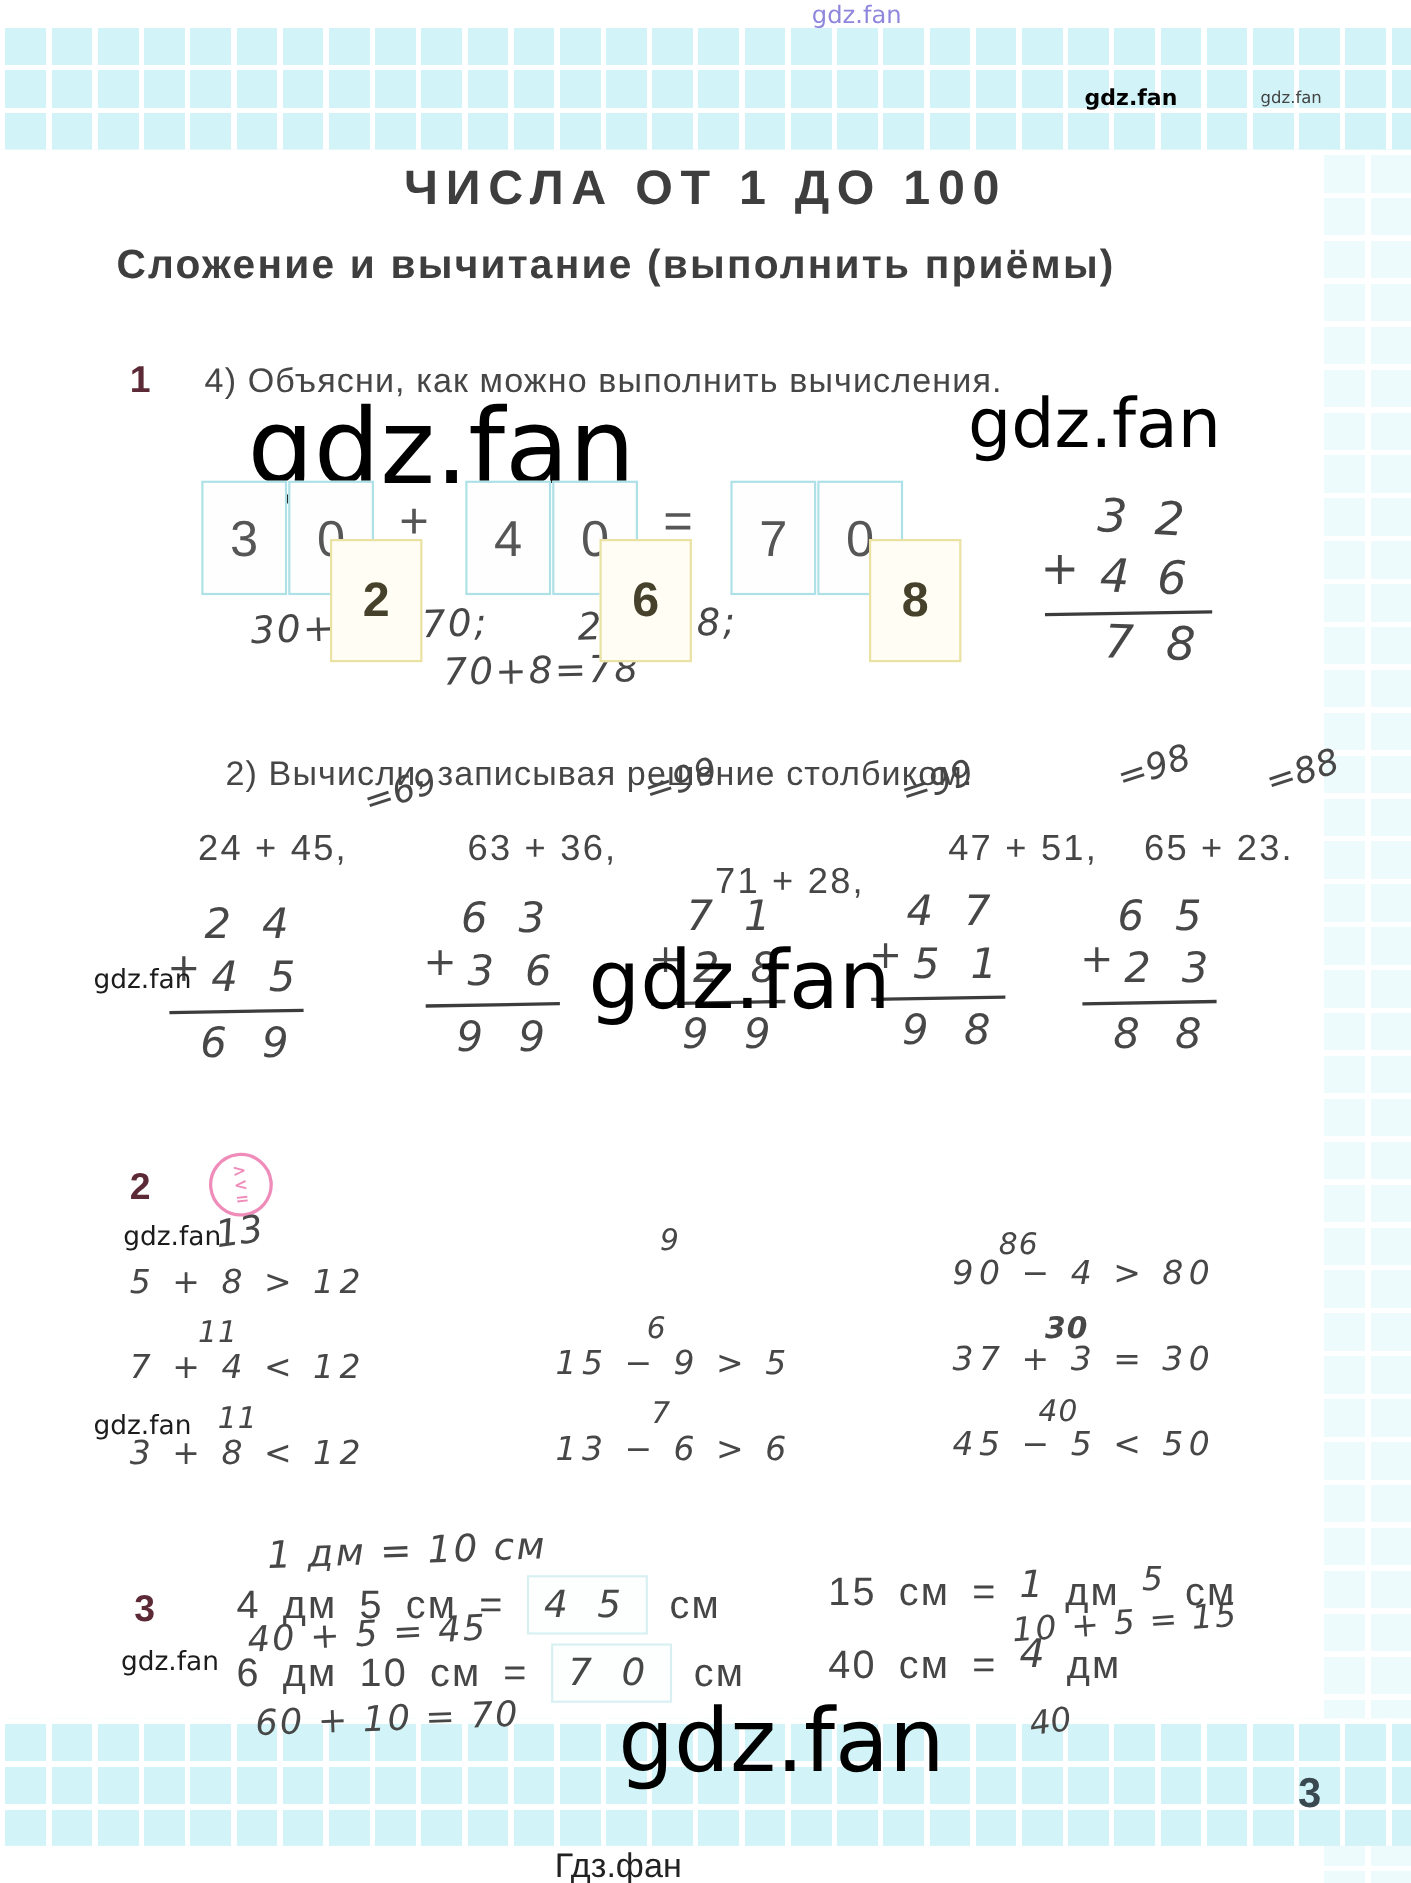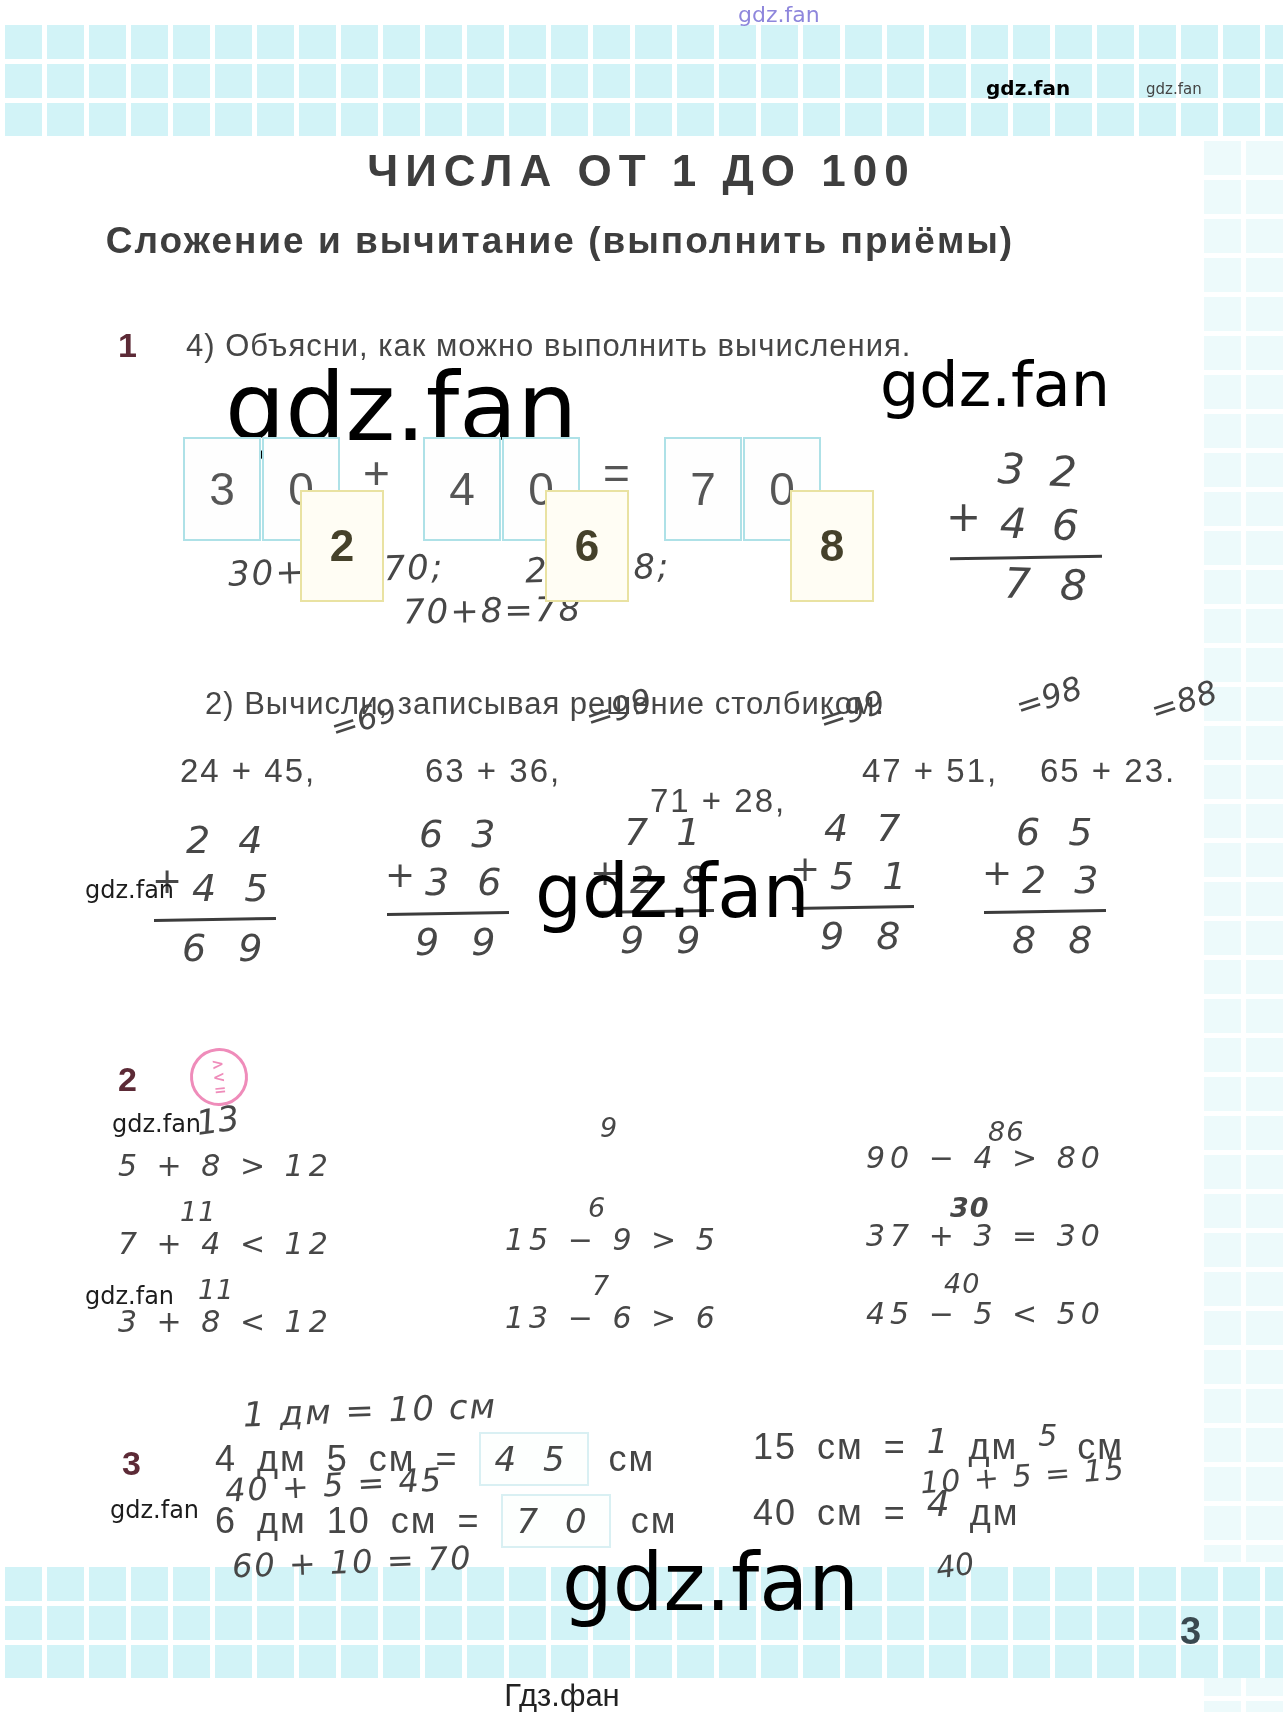--- a/index.html
+++ b/index.html
@@ -166,21 +166,21 @@
     <span>&gt;</span>
     <span>&lt;</span>
     <span>=</span>
   </div>
   <div class="abs wm-small" style="left:112px;top:1110px;">gdz.fan</div>
   <div class="abs hw" style="left:196px;top:1100px;font-size:34px;transform:rotate(-8deg);">13</div>
 
   <div class="abs hw ex2cell" style="left:118px;top:1148px;">5 + 8 &gt; 12</div>
   <div class="abs hw ex2note" style="left:600px;top:1112px;">9</div>
   <div class="abs hw ex2cell" style="left:866px;top:1140px;">90 − 4 &gt; 80</div>
-  <div class="abs hw ex2note" style="left:988px;top:1116px;">86</div>
+  <div class="abs hw ex2note" style="left:908px;top:1116px;">86</div>
 
   <div class="abs hw ex2note" style="left:180px;top:1196px;">11</div>
   <div class="abs hw ex2cell" style="left:118px;top:1226px;">7 + 4 &lt; 12</div>
   <div class="abs hw ex2note" style="left:588px;top:1192px;">6</div>
   <div class="abs hw ex2cell" style="left:505px;top:1222px;">15 − 9 &gt; 5</div>
   <div class="abs hw ex2note" style="left:950px;top:1192px;font-weight:bold;">30</div>
   <div class="abs hw ex2cell" style="left:866px;top:1218px;">37 + 3 = 30</div>
 
   <div class="abs wm-small" style="left:85px;top:1282px;">gdz.fan</div>
   <div class="abs hw ex2note" style="left:198px;top:1274px;">11</div>

